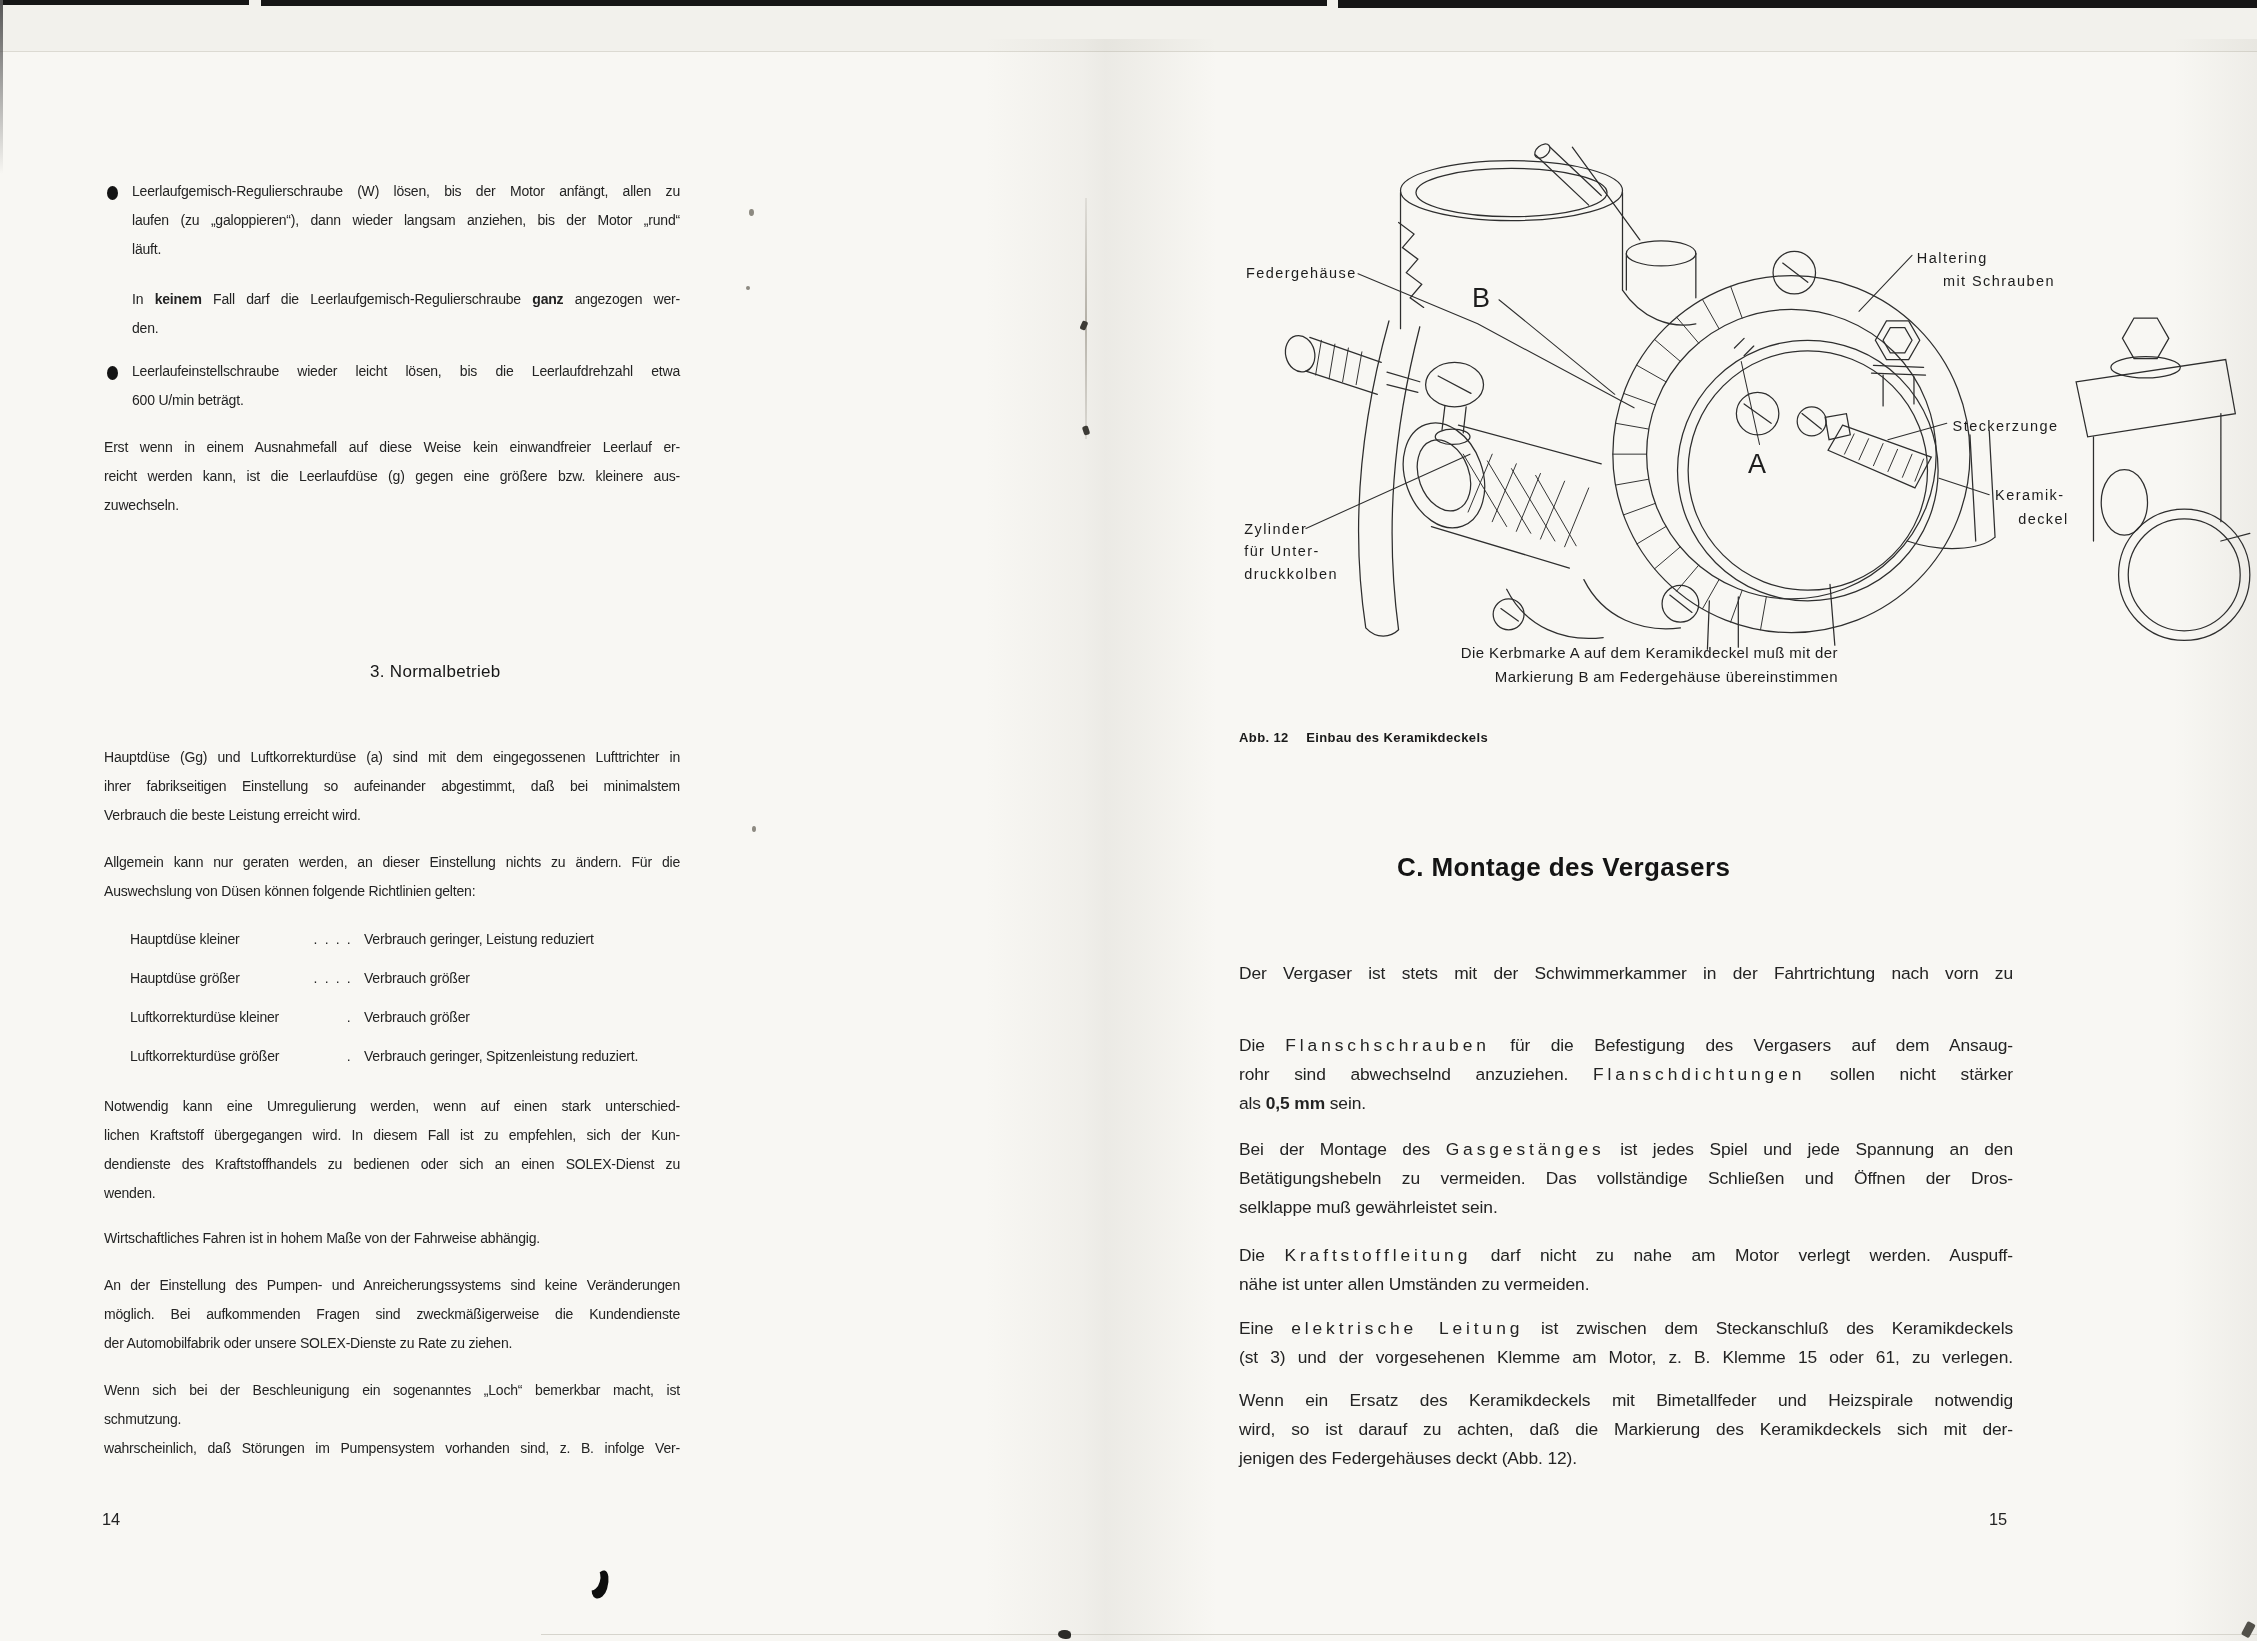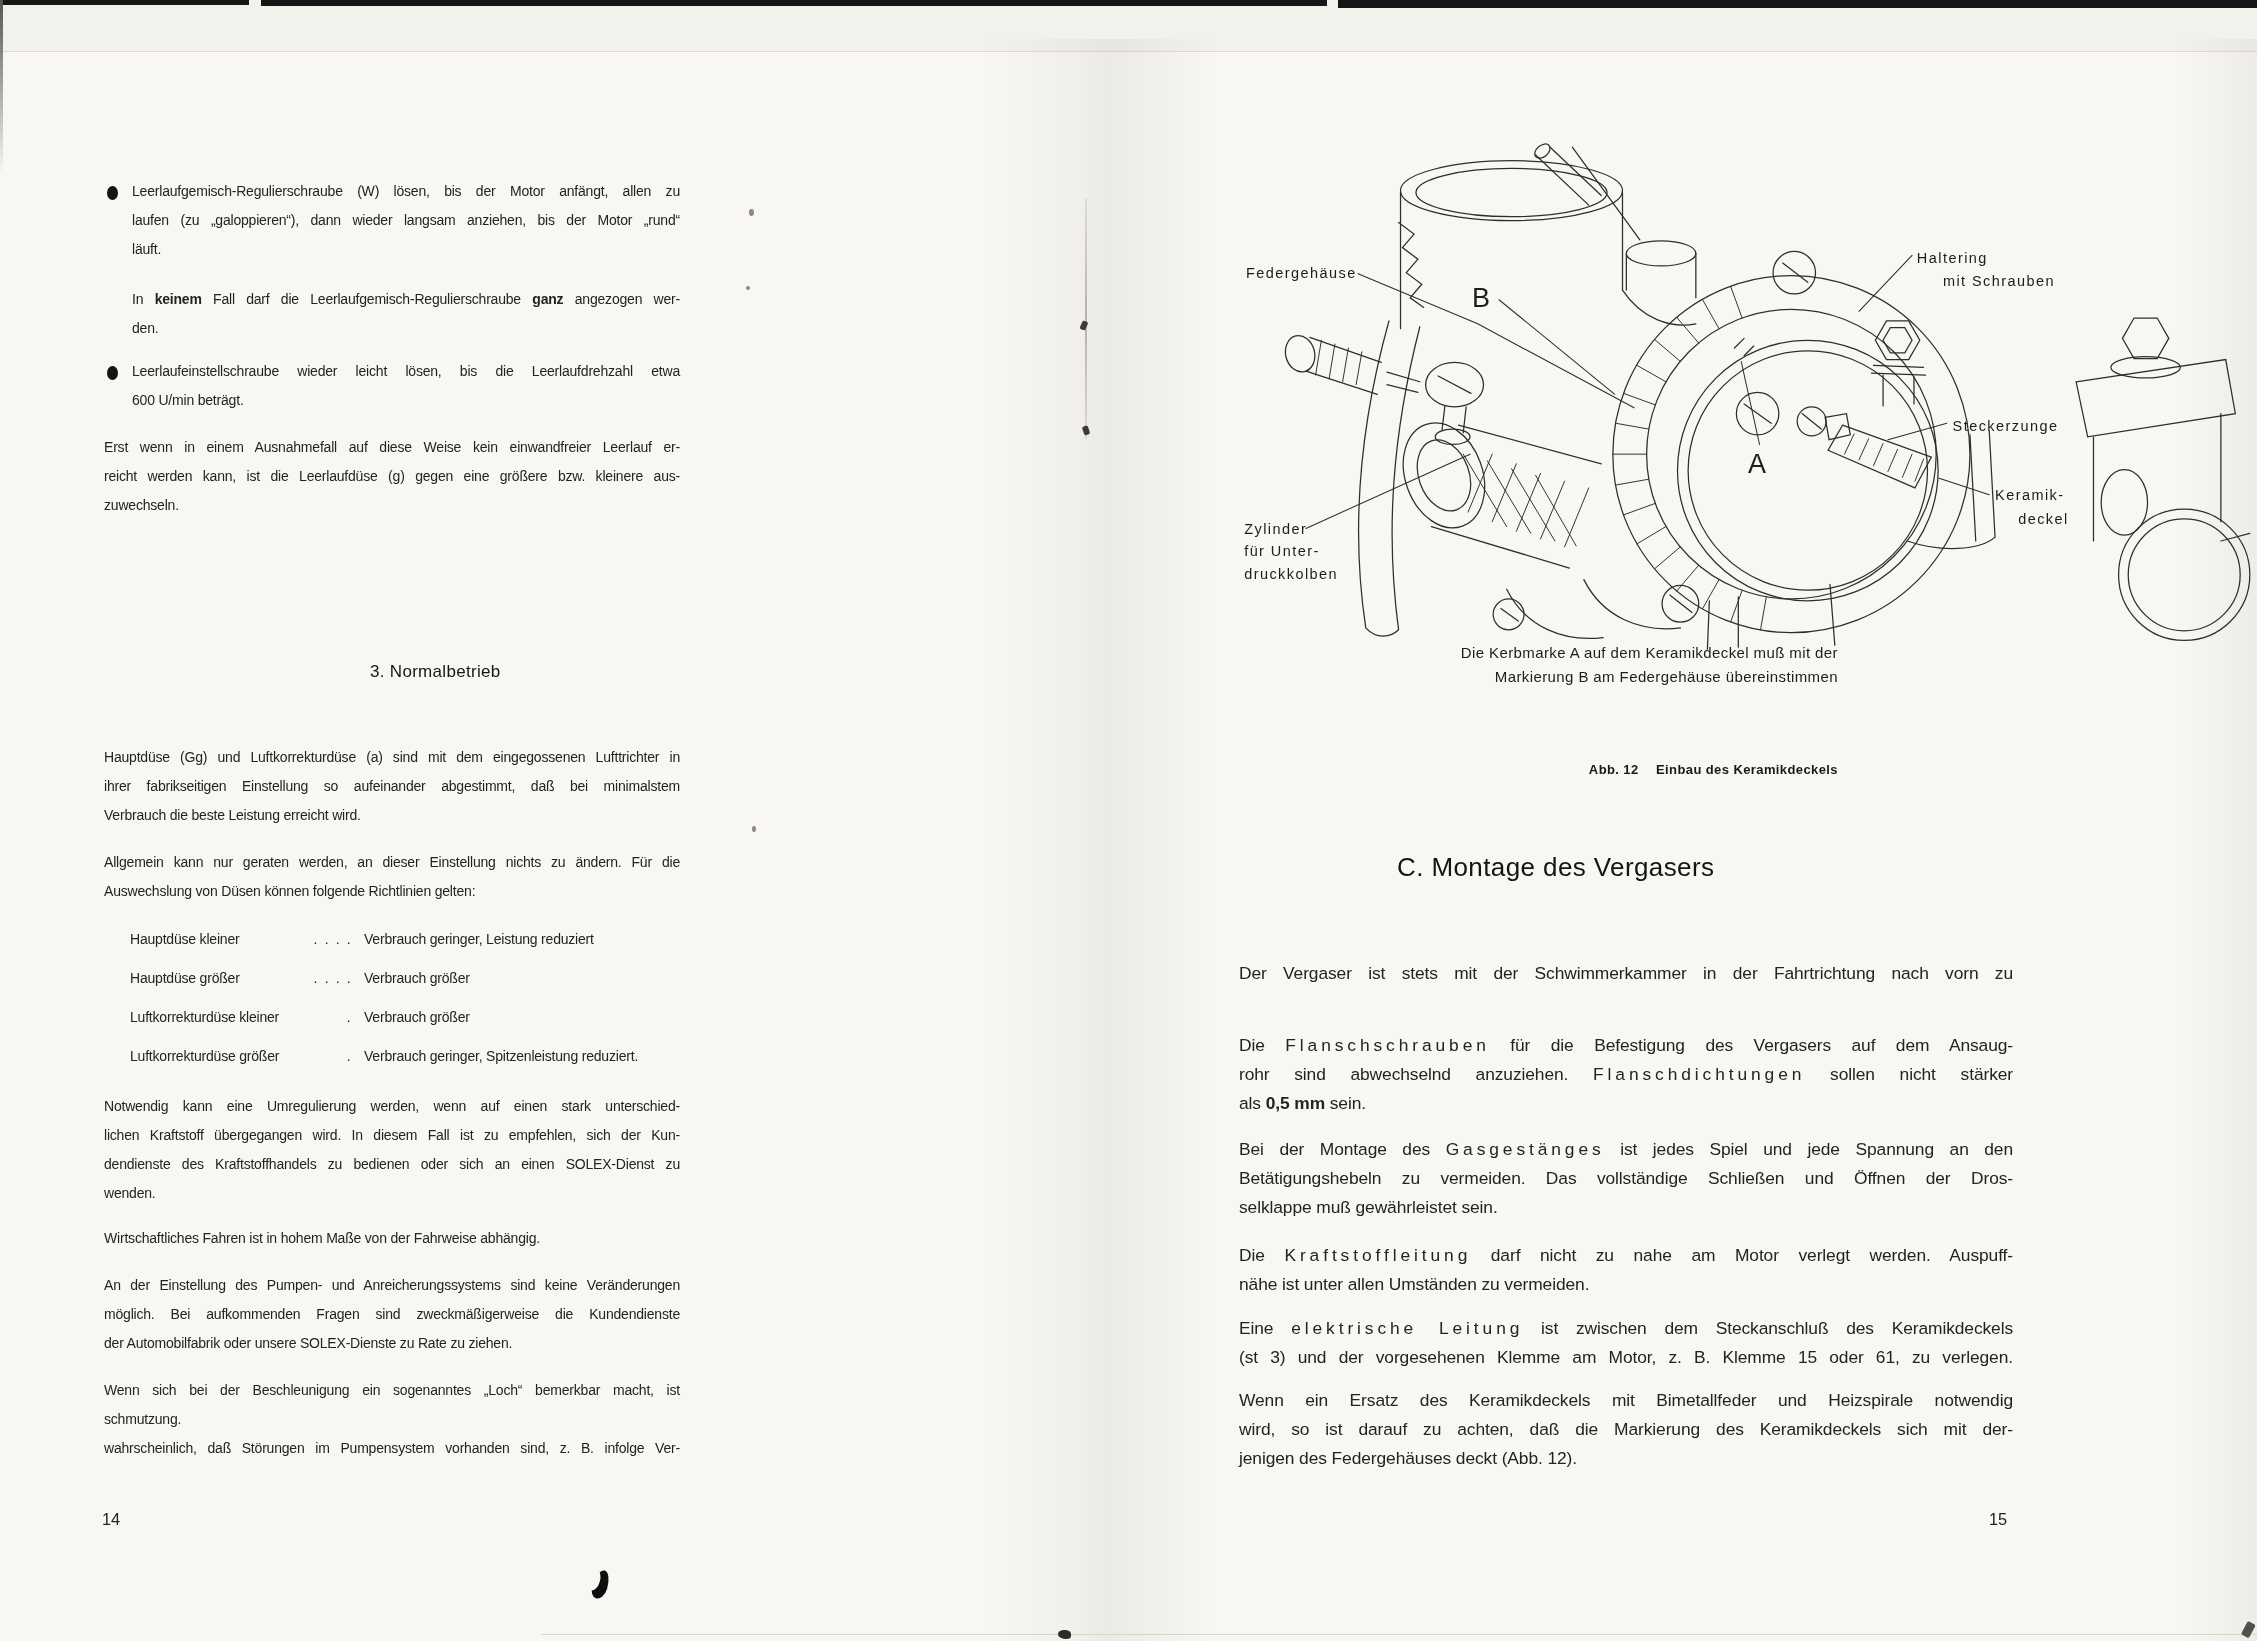--- a/index.html
+++ b/index.html
@@ -36,24 +36,24 @@
   .blk{position:absolute;}
   .lp{font-size:14px;line-height:29px;letter-spacing:-0.2px;color:#232323;}
   .rp{font-size:17.4px;line-height:29px;letter-spacing:-0.1px;color:#232323;}
   .ln{display:block;text-align:justify;text-align-last:justify;}
   .ln.end{text-align-last:left;}
   b{font-weight:700;}
   .sp{letter-spacing:3.9px;}
   .bullet{padding-left:28px;box-sizing:border-box;}
   .bdot{position:absolute;left:2.9px;top:8.7px;width:11.6px;height:14.5px;background:#141414;border-radius:50%;}
   .h-left{position:absolute;left:370px;top:662px;font-size:17px;font-weight:400;letter-spacing:0.3px;color:#161616;}
-  .h-right{position:absolute;left:1397px;top:852px;font-size:26px;font-weight:400;letter-spacing:0.4px;color:#141414;}
+  .h-right{position:absolute;left:1397px;top:852px;font-size:26px;font-weight:700;letter-spacing:0.4px;color:#141414;}
   .caption{position:absolute;left:1239px;top:641px;width:599px;text-align:right;font-size:15px;line-height:24px;letter-spacing:0.4px;color:#1d1d1d;}
   .cap-ln{display:block;}
-  .abb{position:absolute;left:1239px;top:730px;width:599px;text-align:right;font-size:13px;font-weight:700;letter-spacing:0.4px;color:#191919;margin-top:32px;}
+  .abb{position:absolute;left:1239px;top:730px;width:599px;text-align:left;font-size:13px;font-weight:700;letter-spacing:0.4px;color:#191919;}
   .abb .no{margin-right:17.4px;}
   .pagenum{position:absolute;font-size:16.4px;color:#232323;}
   .pn-left{left:102px;top:1510px;}
   .pn-right{left:1989px;top:1510px;}
   
   .jrow{display:flex;height:39px;line-height:29px;}
   .jlabel{width:234px;display:flex;justify-content:space-between;padding-right:13.5px;box-sizing:border-box;}
   .dots{white-space:pre;}
   
   .fig-svg{position:absolute;left:1236px;top:126px;}

